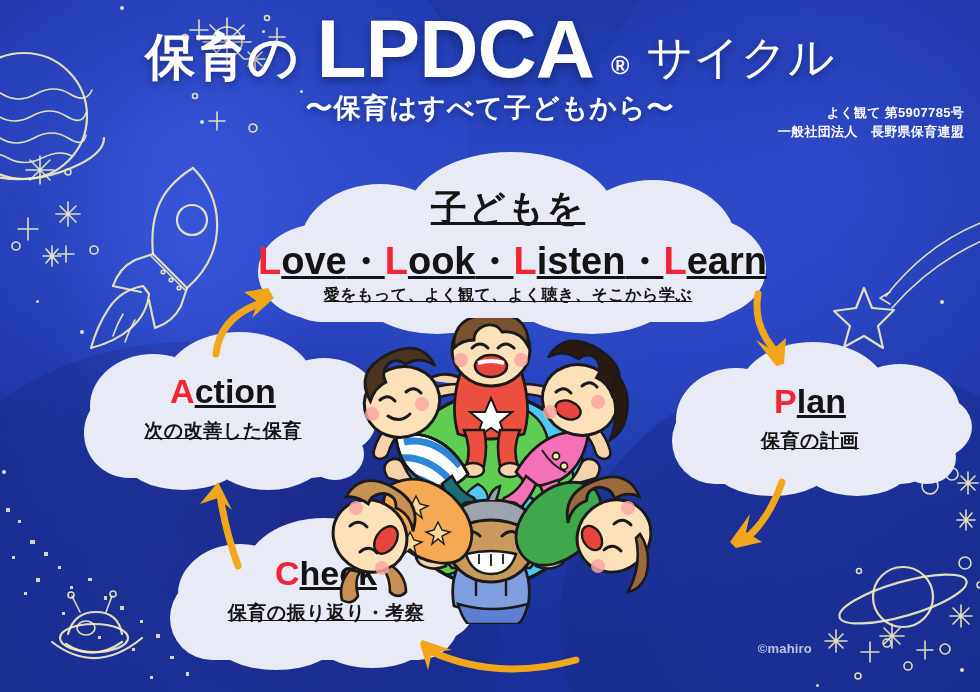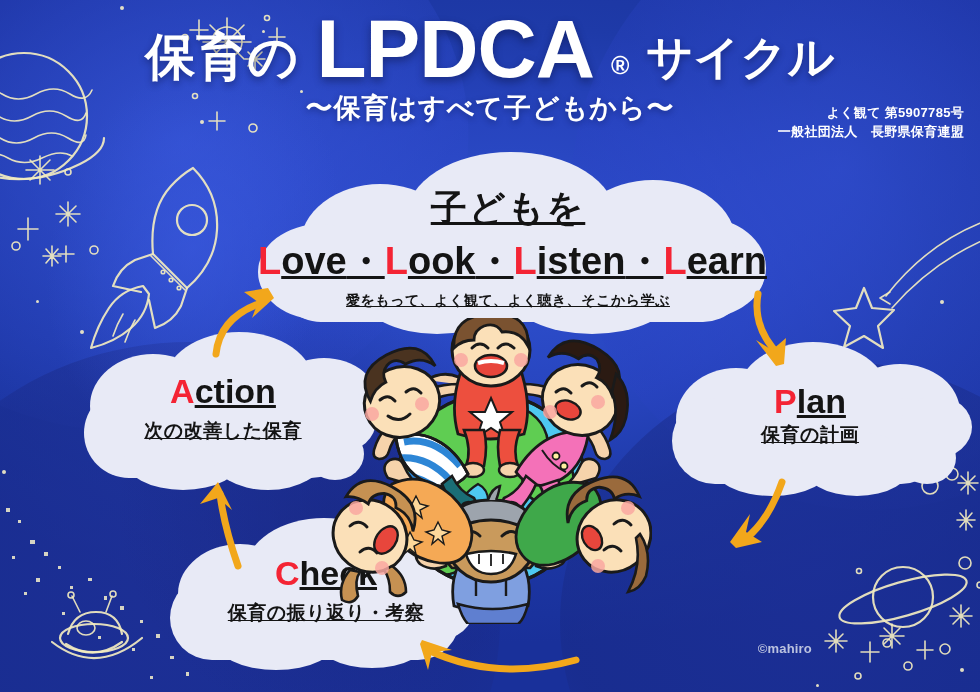--- a/index.html
+++ b/index.html
@@ -64,21 +64,21 @@
     text-shadow: 0 3px 7px rgba(8,16,60,.45);
   }
   .t-main {
     color: #ffffff; font-size: 82px; font-weight: 700; letter-spacing: -1px;
     text-shadow: 0 4px 9px rgba(8,16,60,.45);
   }
   .t-reg {
     color: #ffffff; font-size: 25px; font-weight: 700; padding-bottom: 12px;
   }
   .t-kana {
-    color: #ffffff; font-size: 46px; font-weight: 700; letter-spacing: 0px;
+    color: #ffffff; font-size: 46px; font-weight: 400; letter-spacing: 0px;
     padding-bottom: 10px;
     text-shadow: 0 3px 7px rgba(8,16,60,.45);
   }
   .subtitle {
     color: #ffffff; font-size: 27px; font-weight: 700;
     letter-spacing: 1px; text-shadow: 0 2px 6px rgba(8,16,60,.4);
   }
   .trademark {
     position: absolute; right: 16px; top: 104px; text-align: right;
     color: #ffffff; font-size: 13px; font-weight: 700; line-height: 1.45;
@@ -94,21 +94,21 @@
     position: absolute; background: #e8eaf6; border-radius: 80px;
   }
   .cloud-text {
     position: absolute; left: 0; right: 0; text-align: center; z-index: 3;
   }
   .red { color: #f42434; }
   .blk { color: #141414; text-decoration: underline; }
 
   .ct-top-jp { font-size: 36px; font-weight: 700; letter-spacing: 2px; }
   .ct-top-en { font-size: 38px; font-weight: 700; letter-spacing: 0px; white-space: nowrap; }
-  .ct-top-sub { font-size: 14px; font-weight: 700; letter-spacing: .5px; margin-top: 7px; }
+  .ct-top-sub { font-size: 16px; font-weight: 700; letter-spacing: .5px; }
 
   .ct-en { font-size: 34px; font-weight: 700; }
   .ct-jp { font-size: 19px; font-weight: 700; letter-spacing: .5px; }
 
   
   .arrow { position: absolute; overflow: visible; }
   .ar { fill: none; stroke: #f2a71b; stroke-width: 7; stroke-linecap: round; stroke-linejoin: round; }
   .ar-head { fill: #f2a71b; stroke: none; }
 
   
@@ -307,21 +307,21 @@
     <div class="body" style="left:0px;top:52px;width:272px;height:86px"></div>
     <div class="lobe" style="left:228px;top:50px;width:72px;height:62px"></div>
     <div class="lobe" style="left:226px;top:86px;width:58px;height:52px"></div>
     <div class="lobe" style="left:40px;top:88px;width:120px;height:62px"></div>
     <div class="lobe" style="left:130px;top:86px;width:110px;height:64px"></div>
     <div class="cloud-text" style="top:36px;left:-24px">
       <div class="ct-en">
         <span class="red">P</span><span class="blk">lan</span>
       </div>
     </div>
-    <div class="cloud-text" style="top:76px;left:-24px">
+    <div class="cloud-text" style="top:82px;left:-24px">
       <div class="ct-jp blk">保育の計画</div>
     </div>
   </div>
 
 
   <div class="cloud" style="left:168px;top:520px;width:310px;height:152px;z-index:2">
     <div class="lobe" style="left:78px;top:-2px;width:156px;height:104px"></div>
     <div class="lobe" style="left:10px;top:24px;width:124px;height:100px"></div>
     <div class="lobe" style="left:190px;top:22px;width:116px;height:92px"></div>
     <div class="body" style="left:2px;top:56px;width:290px;height:84px"></div>

